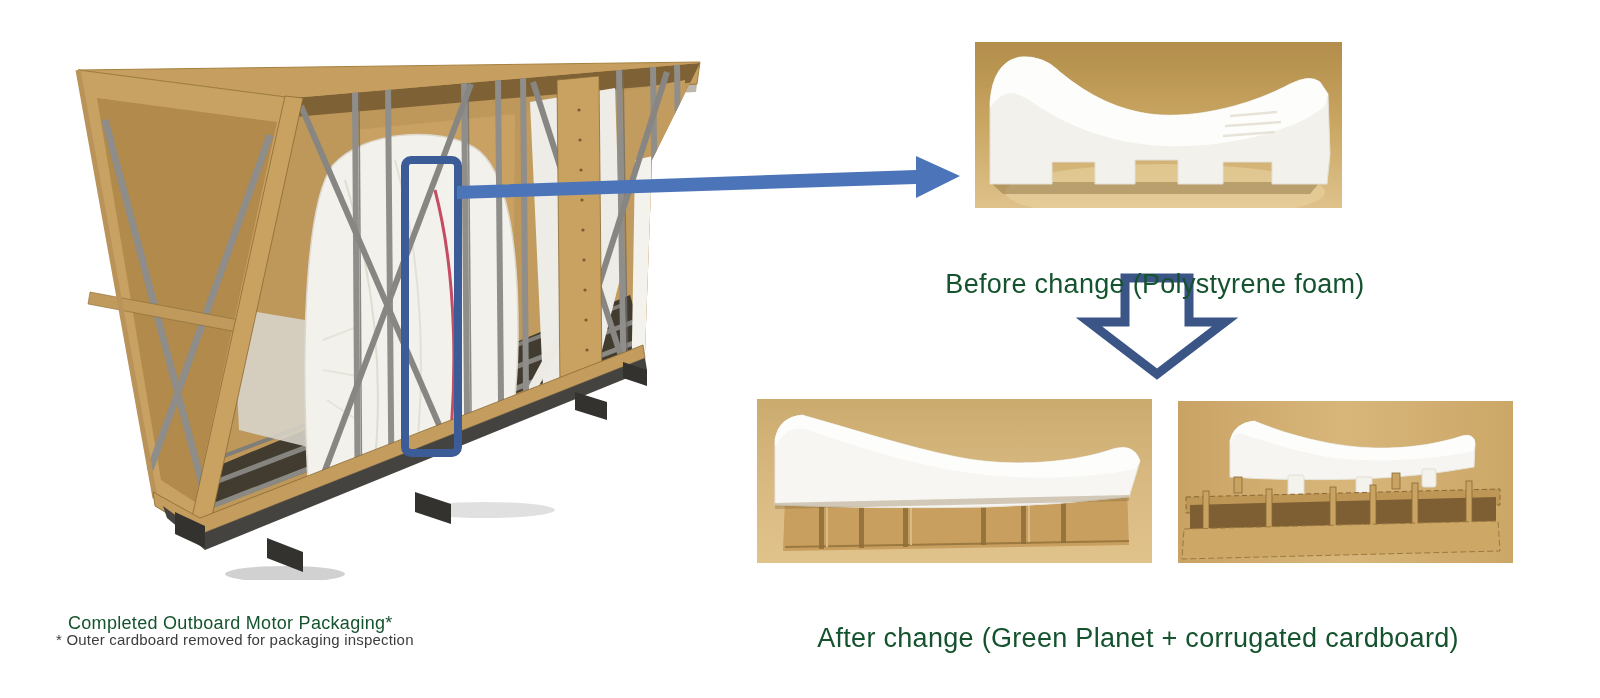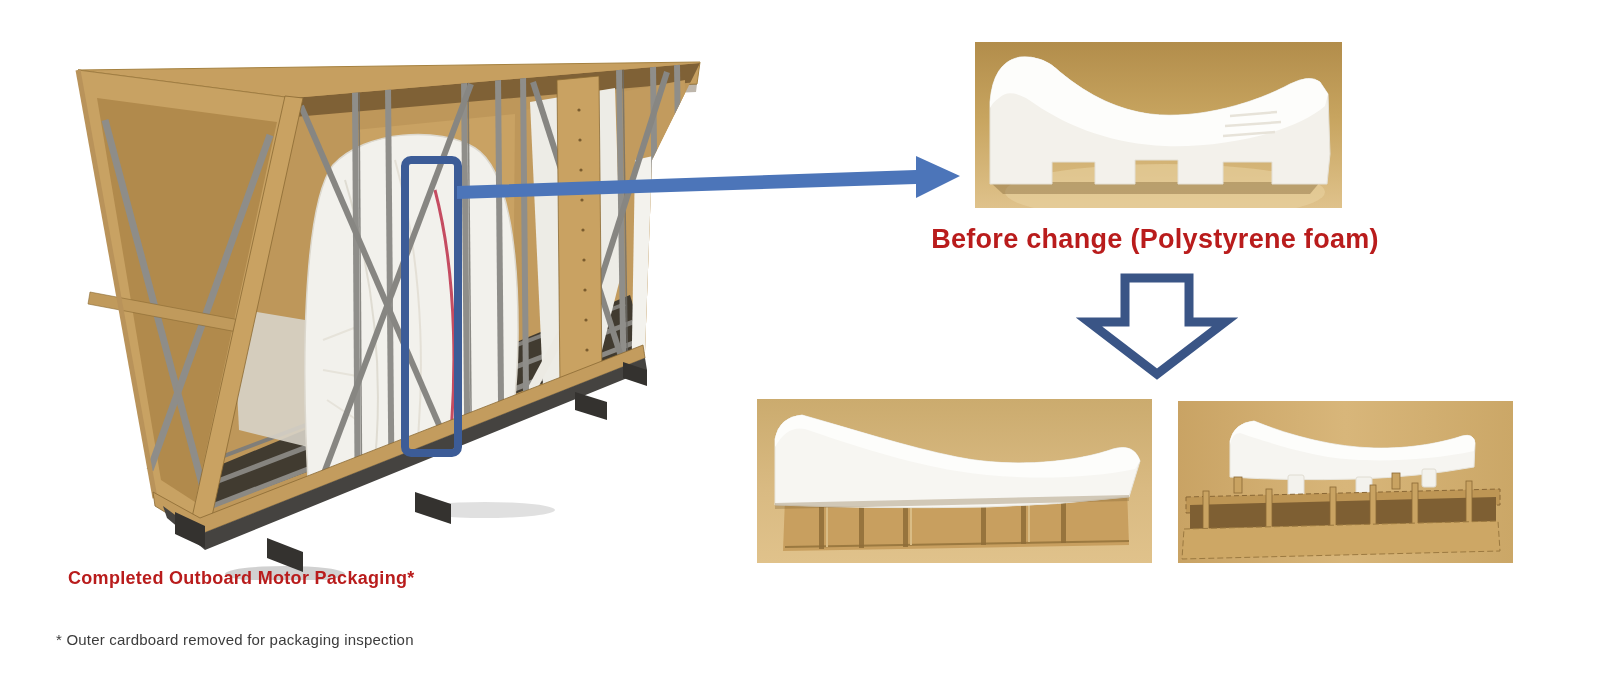--- a/index.html
+++ b/index.html
@@ -1,21 +1,21 @@
 <!DOCTYPE html>
 <html><head>
 <meta charset="utf-8">
 <style>
   html,body{margin:0;padding:0;background:#ffffff;}
   .canvas{
     position:relative;width:1600px;height:698px;background:#ffffff;overflow:hidden;
     font-family:"Liberation Sans",sans-serif;color:#3c3c3c;
   }
   .abs{position:absolute;}
-  .cap{position:absolute;font-weight:700;color:#b91c1c;letter-spacing:.3px;white-space:nowrap;}
+  .cap{position:absolute;font-weight:400;color:#14532d;letter-spacing:.3px;white-space:nowrap;margin-top:45px;}
   .cap-crate{left:68px;top:568px;font-size:18px;}
   .foot{position:absolute;left:56px;top:631px;font-size:15px;color:#3c3c3c;letter-spacing:.2px;white-space:nowrap;}
   .cap-before{left:920px;top:224px;width:470px;text-align:center;font-size:27px;}
   .cap-after{left:758px;top:578px;width:760px;text-align:center;font-size:27px;}
   svg{display:block;}
 </style>
 </head>
 <body>
 
 <div class="canvas">
@@ -213,13 +213,14 @@
     <rect x="405" y="160" width="53" height="293" rx="6" fill="none" stroke="#3C5C97" stroke-width="8"></rect>
 
     <path d="M457,186 L916,170 L916,156 L960,176 L916,198 L916,184 L457,199 Z" fill="#4C75B9"></path>
 
     <path d="M1125,278 L1189,278 L1189,322 L1225,322 L1157,374 L1089,322 L1125,322 Z" fill="#FFFFFF" stroke="#3A5586" stroke-width="9" stroke-linejoin="miter"></path>
   </svg>
 
   <div class="cap cap-crate">Completed Outboard Motor Packaging*</div>
   <div class="foot">* Outer cardboard removed for packaging inspection</div>
   <div class="cap cap-before">Before change (Polystyrene foam)</div>
+  <div class="cap cap-after">After change (Green Planet + corrugated cardboard)</div>
 </div>
 
 </body></html>

